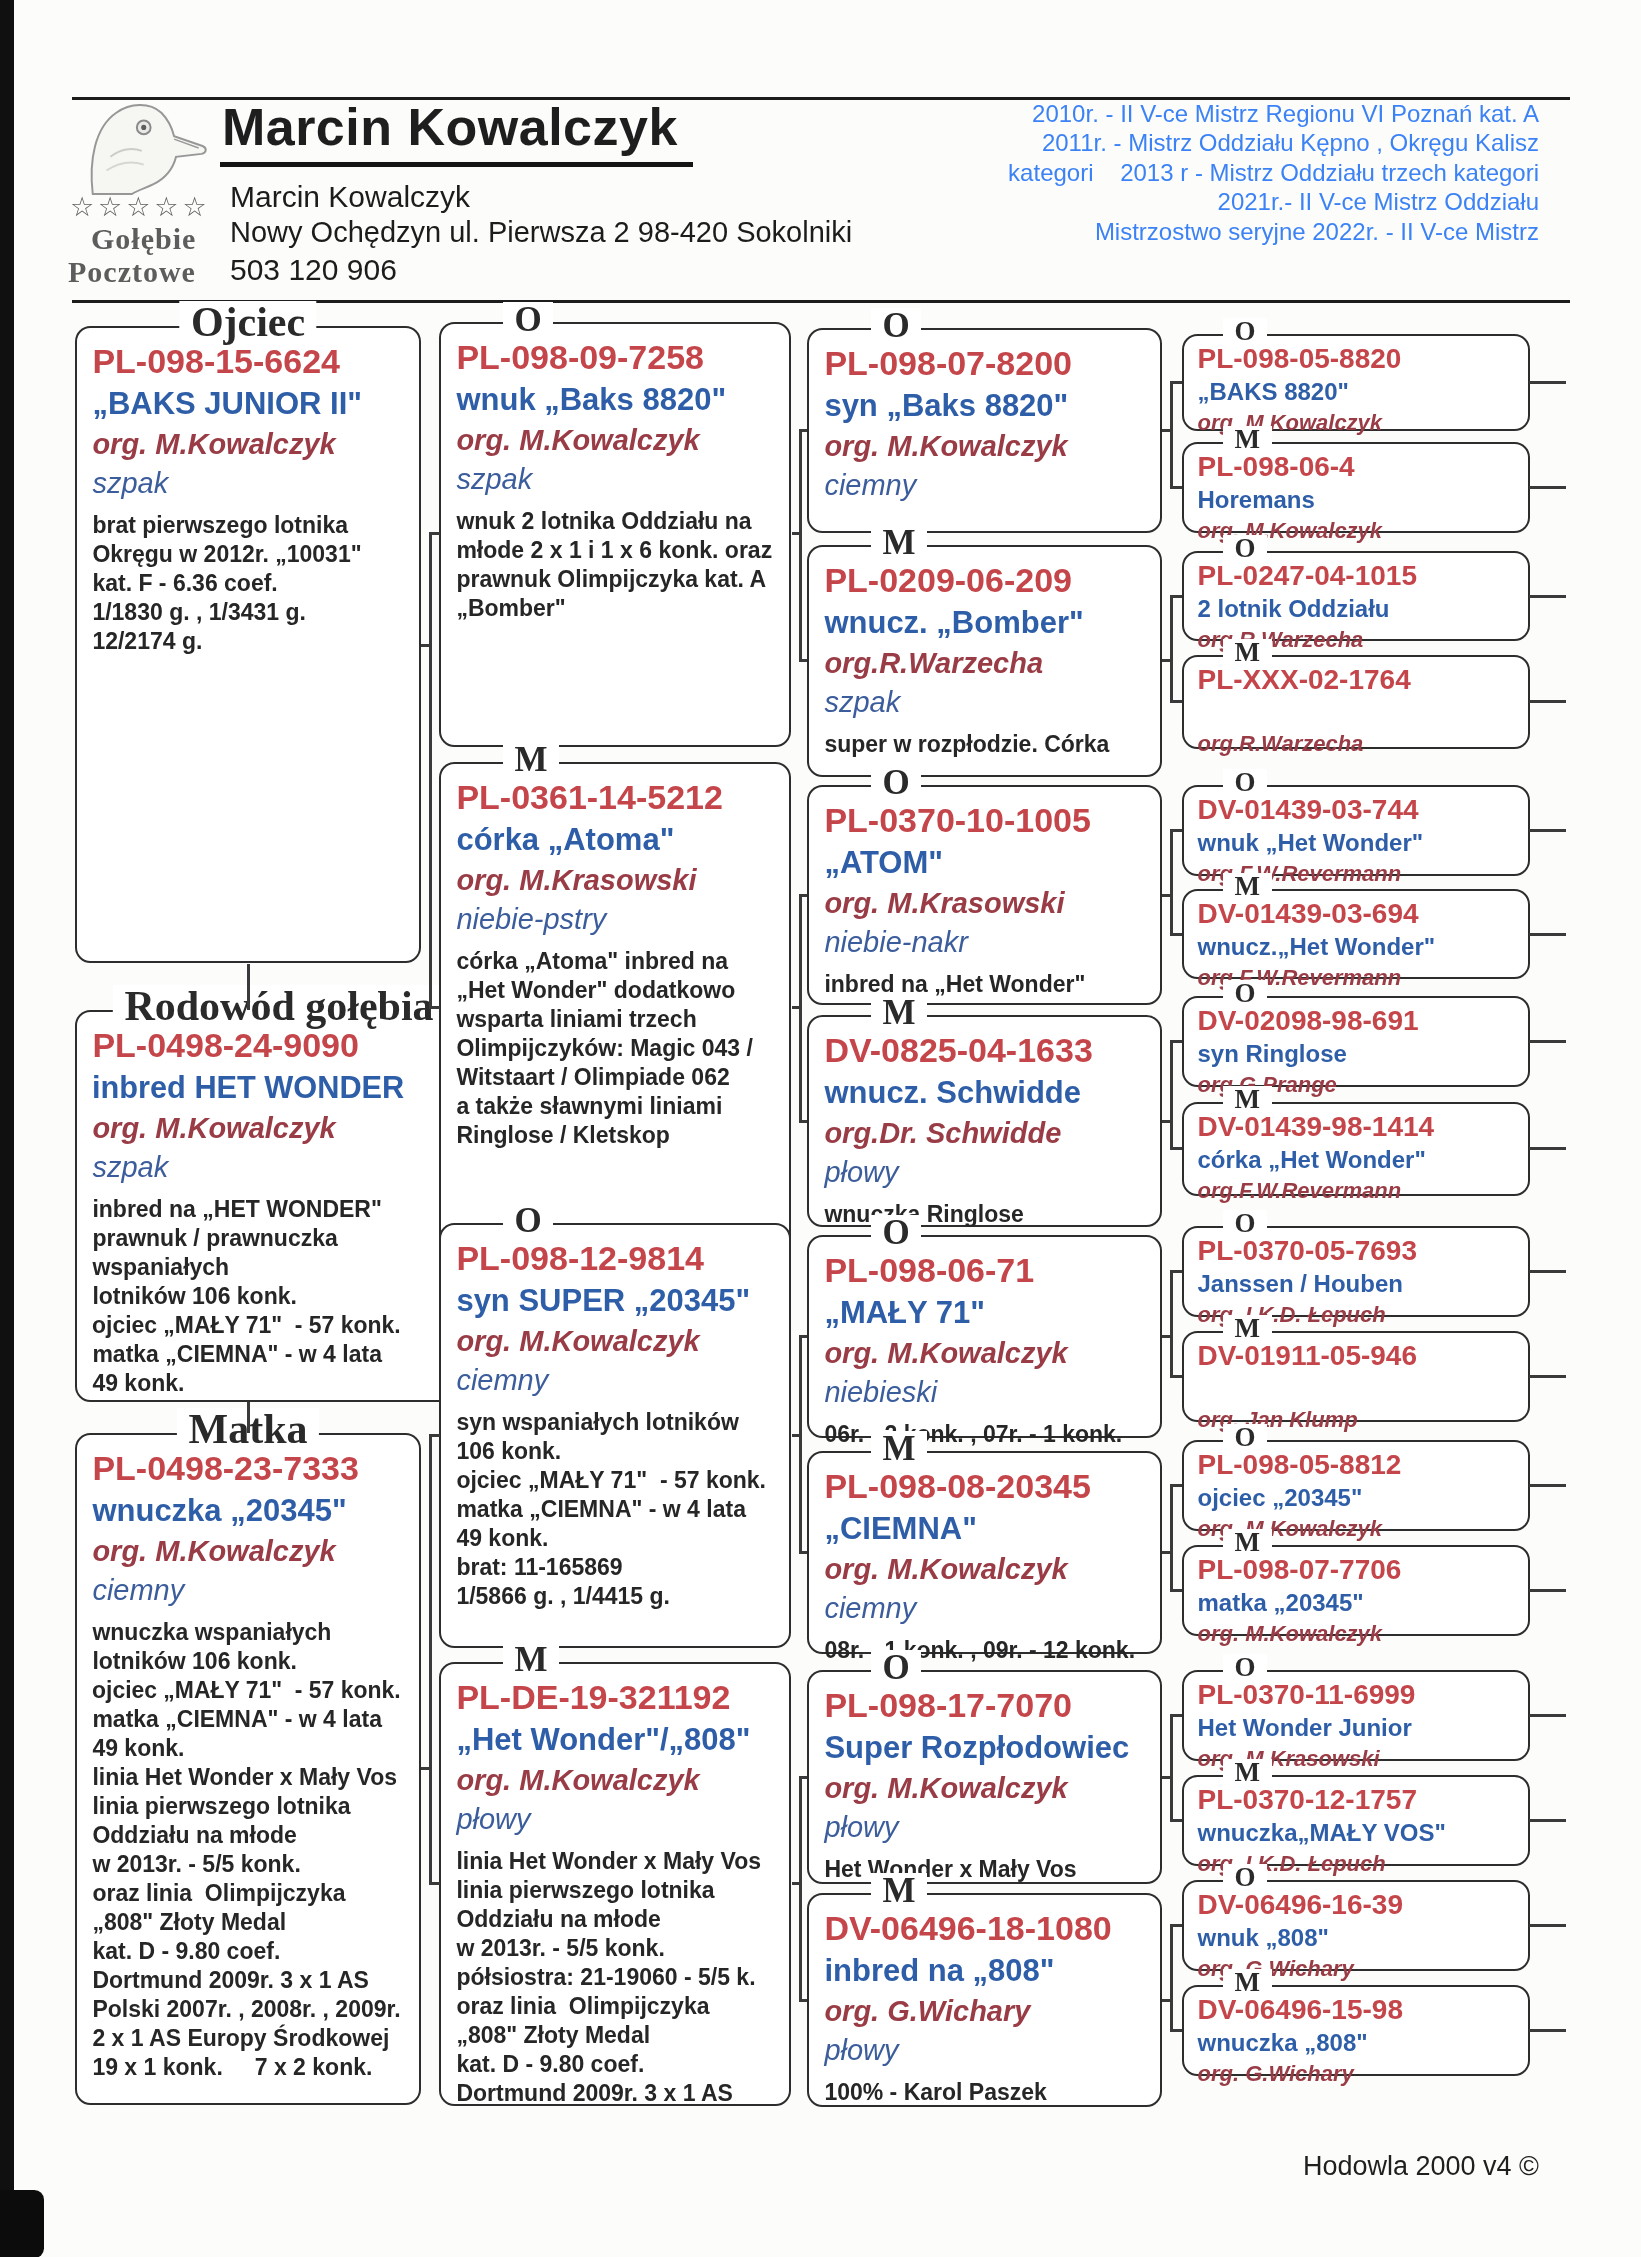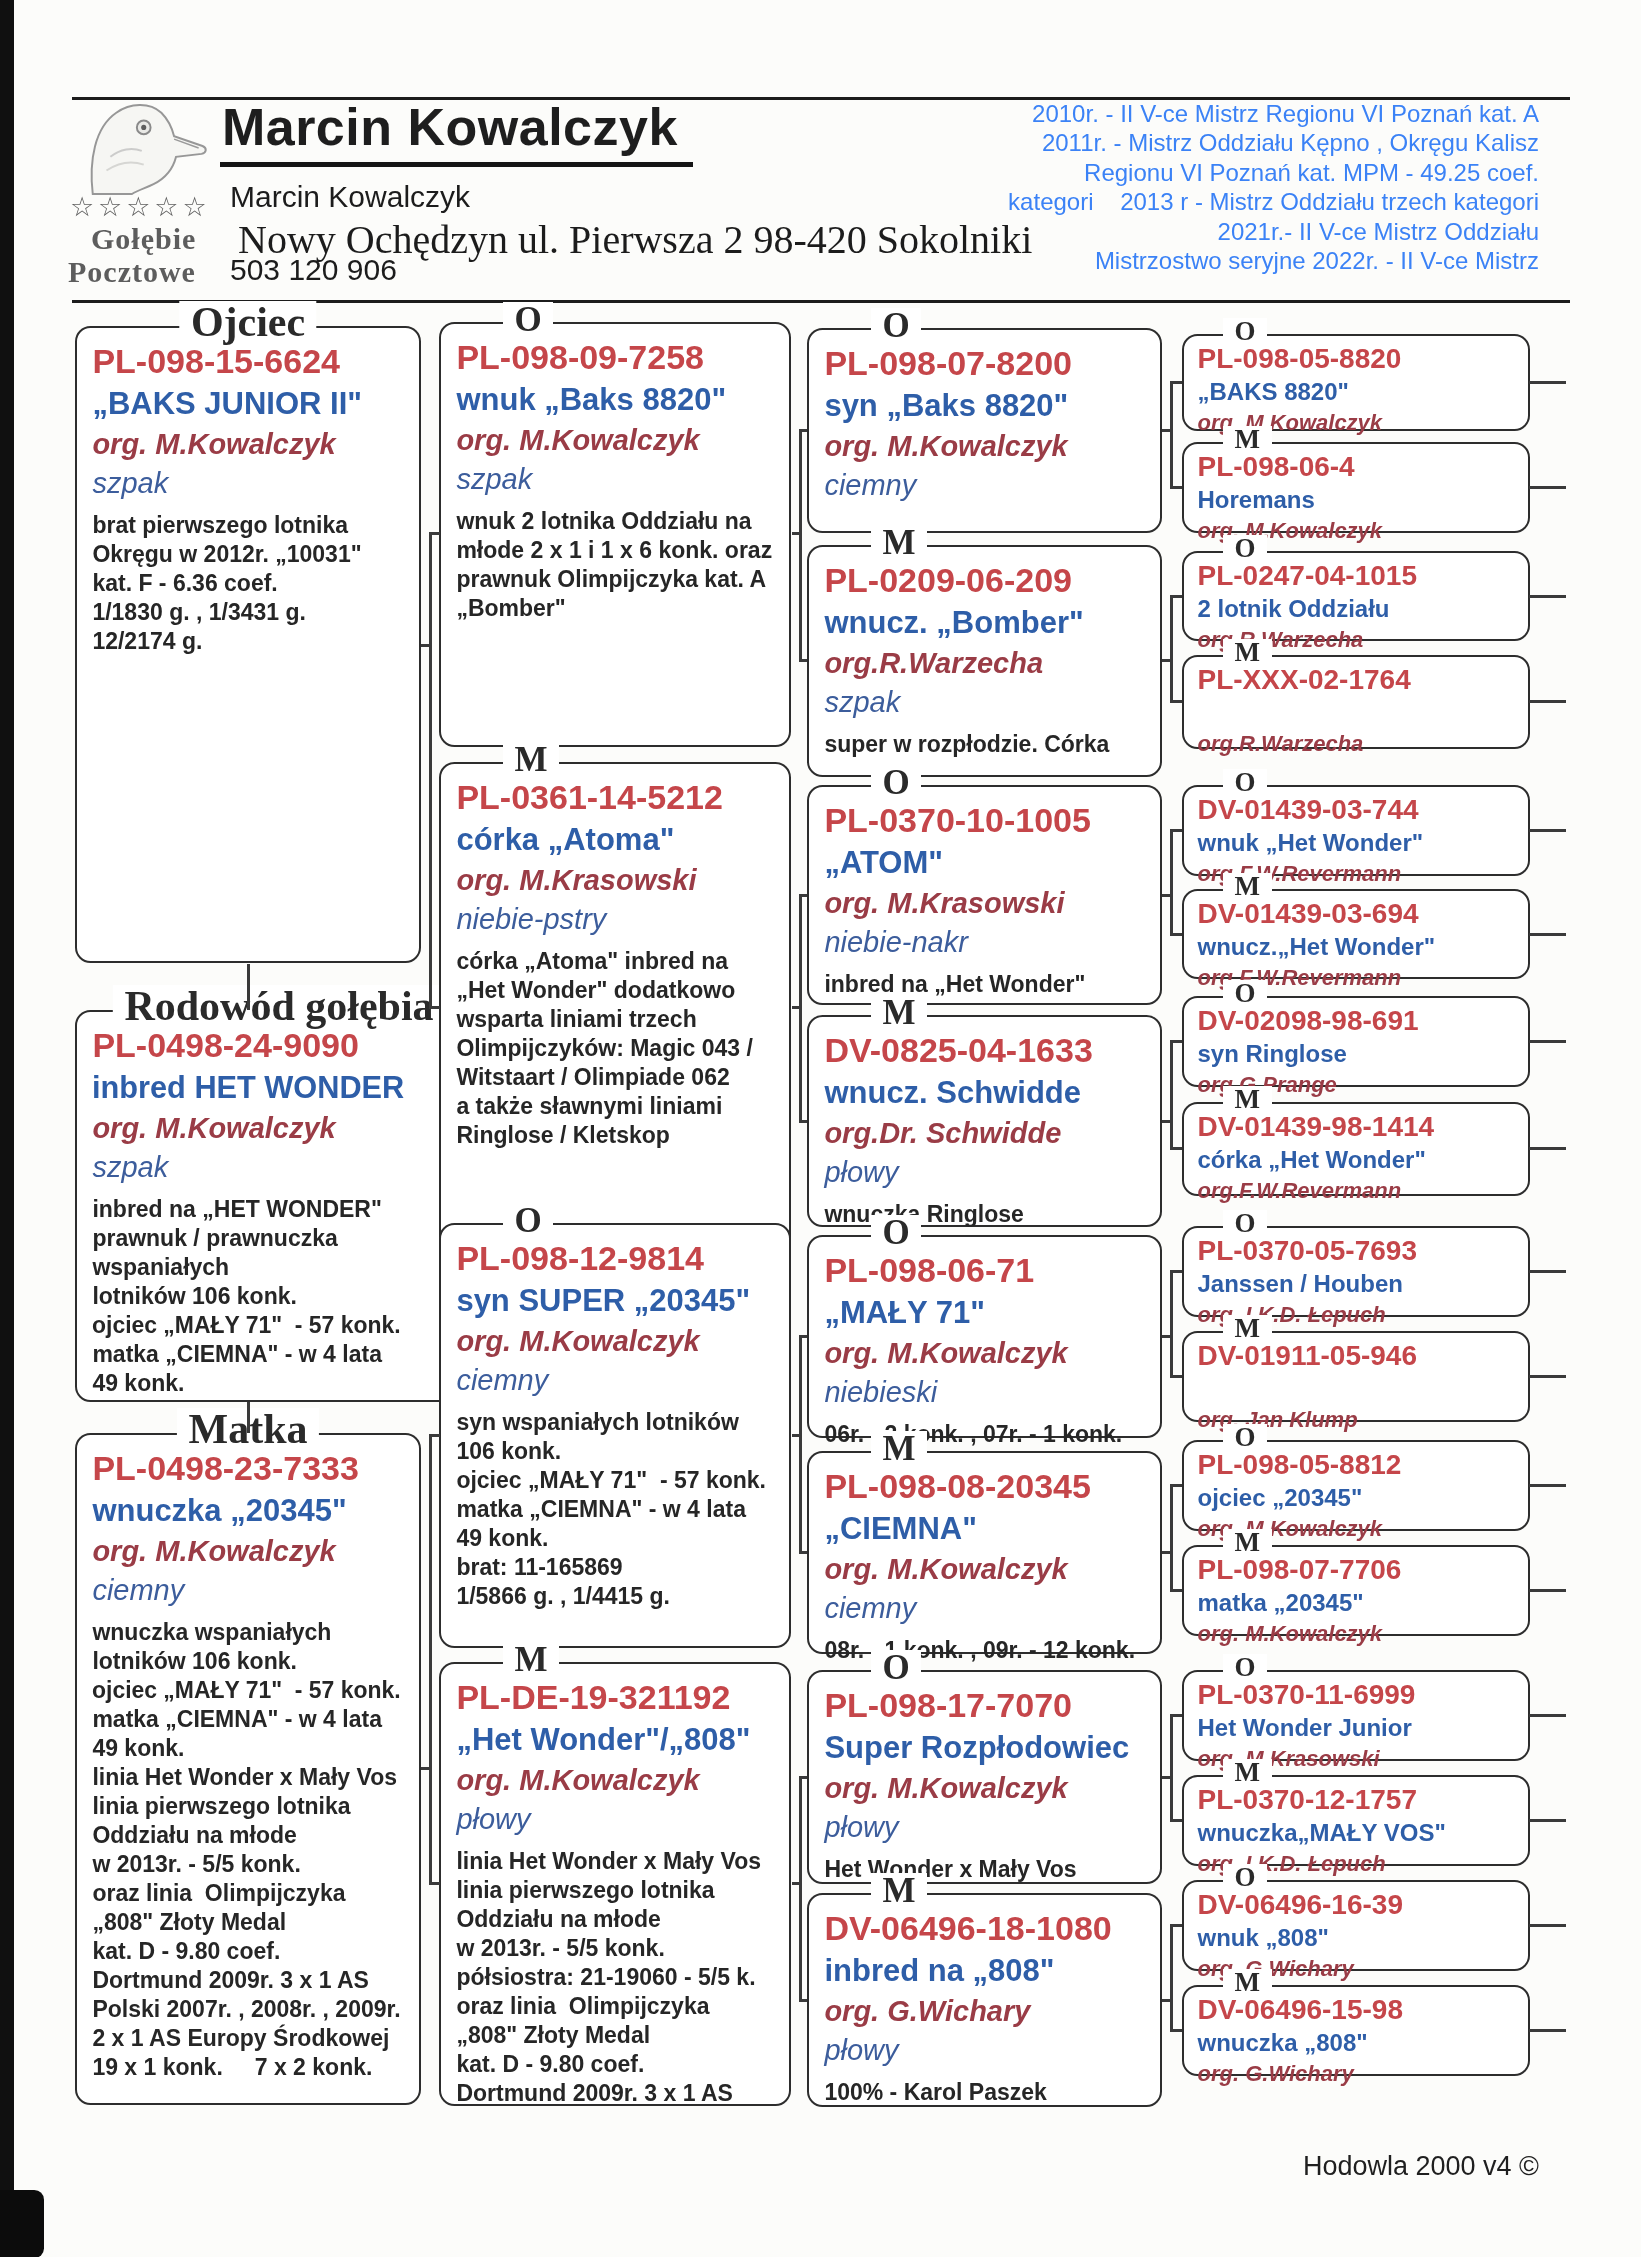--- a/index.html
+++ b/index.html
@@ -17,21 +17,21 @@
   .logo-stars{position:absolute;left:70px;top:191px;font-size:27px;color:#616161;letter-spacing:3.9px;
               font-family:"DejaVu Sans",sans-serif;}
   .logo-l1{position:absolute;left:91px;top:222px;font-family:"Liberation Serif",serif;font-weight:bold;
            font-size:30px;color:#5d5d5d;letter-spacing:1px;}
   .logo-l2{position:absolute;left:68px;top:255px;font-family:"Liberation Serif",serif;font-weight:bold;
            font-size:30px;color:#5d5d5d;letter-spacing:1px;}
 
   .title{position:absolute;left:220px;top:100px;margin:0;font-size:52px;font-weight:bold;color:#1e1e1e;
          border-bottom:5.8px solid #151515;padding:0 15.4px 7.7px 1.9px;letter-spacing:0.5px;line-height:1.05;}
   .owner{position:absolute;left:230px;top:180px;font-size:30px;}
-  .address{position:absolute;left:238px;top:216px;font-size:40px;font-family:Liberation Serif, serif;}
+  .address{position:absolute;left:230px;top:216px;font-size:29px;}
   .phone{position:absolute;left:230px;top:253px;font-size:30px;}
 
   .ach{position:absolute;right:102px;top:99px;width:695px;text-align:right;font-size:24px;line-height:29.4px;color:#3b82f6;}
   .ach-line{white-space:pre;}
 
   #tree{position:absolute;left:0;top:0;width:1641px;height:2257px;}
   .pbox{position:absolute;box-sizing:border-box;border:2.9px solid #2d2d2d;border-radius:15.4px;background:#fff;
         padding:11.6px 13.5px 7.7px 15.4px;}
   .boxlabel{position:absolute;background:#fff;padding:0 11.6px;font-family:"Liberation Serif",serif;
             font-weight:bold;color:#2a2a2a;line-height:1;white-space:nowrap;}
@@ -81,21 +81,20 @@
   <div class="logo-l2">Pocztowe</div>
 
   <h1 class="title">Marcin Kowalczyk</h1>
   <div class="owner">Marcin Kowalczyk</div>
   <div class="address">Nowy Ochędzyn  ul. Pierwsza 2  98-420 Sokolniki</div>
   <div class="phone">503 120 906</div>
 
   <div class="ach">
       <div class="ach-line">2010r. - II V-ce Mistrz Regionu VI Poznań kat. A</div>
       <div class="ach-line">2011r. - Mistrz Oddziału Kępno , Okręgu Kalisz</div>
-      <div class="ach-line">Regionu VI Poznań kat. MPM - 49.25 coef.</div>
       <div class="ach-line">kategori    2013 r - Mistrz Oddziału trzech kategori</div>
       <div class="ach-line">2021r.- II V-ce Mistrz Oddziału</div>
       <div class="ach-line">Mistrzostwo seryjne 2022r. - II V-ce Mistrz</div>
     </div>
 
   <div id="tree">
       <div class="pbox gen1" style="left: 75px; top: 326px; width: 346px; height: 637px;">
     <div class="boxlabel center">Ojciec</div>
     <div class="ring">PL-098-15-6624</div>
     <div class="name">„BAKS JUNIOR II"</div>

